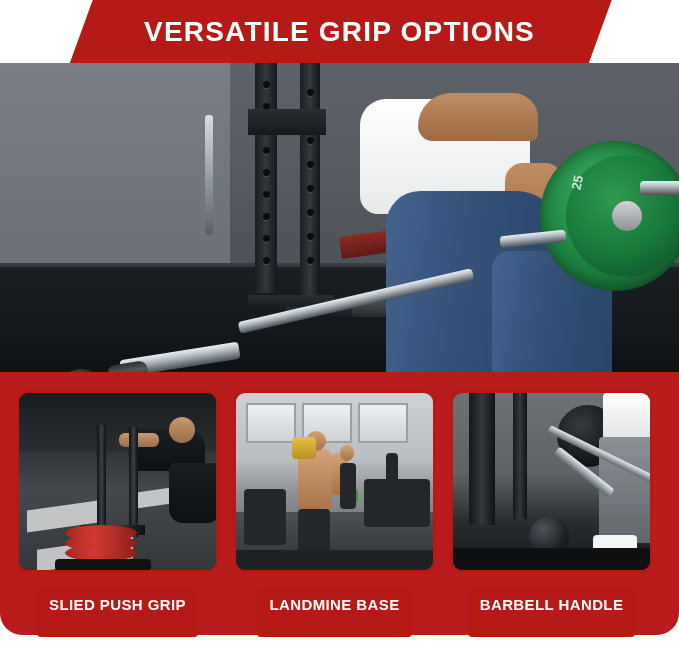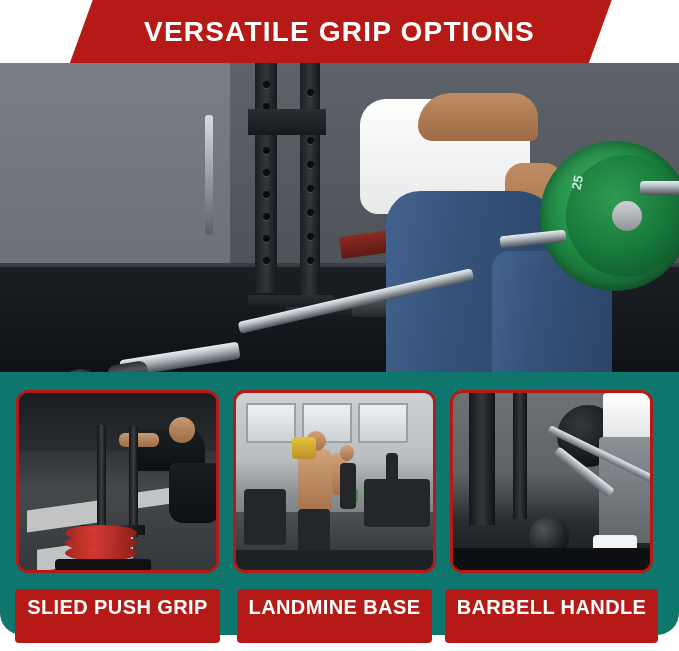--- a/index.html
+++ b/index.html
@@ -7,21 +7,21 @@
     width: 679px;
     height: 651px;
     background: #ffffff;
     font-family: "Liberation Sans", sans-serif;
     overflow: hidden;
   }
   .page {
     position: relative;
     width: 679px;
     height: 635px;
-    background: #0f766e;
+    background: #b91c1c;
     border-radius: 22px;
   }
 
   
   .header {
     position: relative;
     width: 679px;
     height: 63px;
     background: #b61a17;
     display: flex;
@@ -246,21 +246,21 @@
     width: 679px;
   }
   .cap-wrap {
     width: 203px;
     display: flex;
     justify-content: center;
   }
   .cap {
     background: #b61a17;
     color: #ffffff;
-    font-size: 20px;
+    font-size: 15px;
     font-weight: bold;
     letter-spacing: .4px;
     text-transform: uppercase;
     padding: 7px 12px 24px 12px;
     border-radius: 4px;
     white-space: nowrap;
   }
 </style>
 </head>
 <body>

